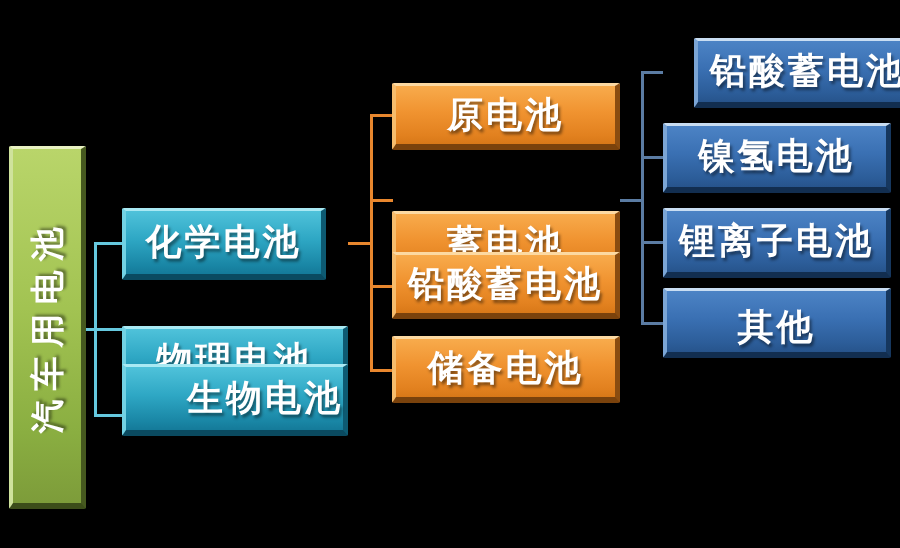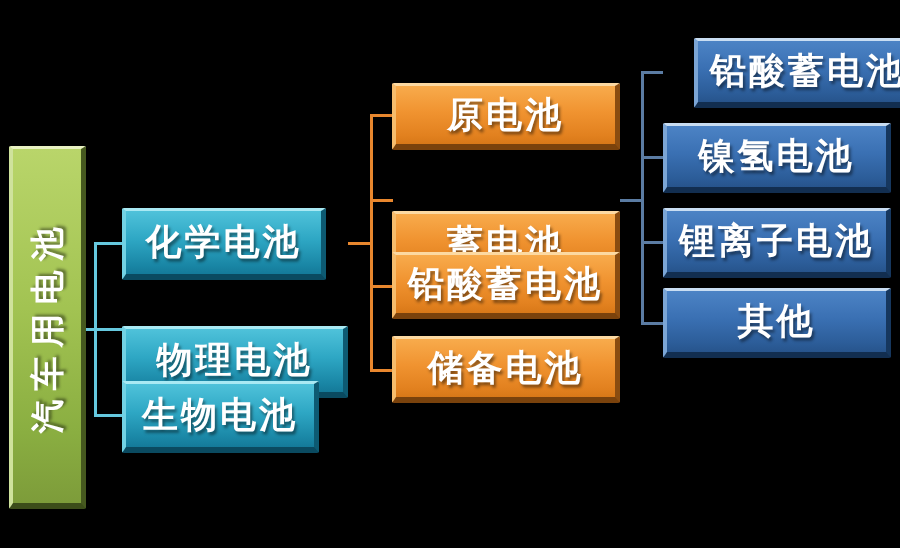--- a/index.html
+++ b/index.html
@@ -85,21 +85,21 @@
   <div class="node green" style="left:9px; top:146px; width:77px; height:363px;">
     <span class="vtext">汽车用电池</span>
   </div>
 
   <div class="node teal" style="left:122px; top:208px; width:204px; height:72px;font-family:Liberation Mono, monospace;">
     <span>化学电池</span>
   </div>
   <div class="node teal" style="left:122px; top:294px; width:226px; height:72px;margin-top:32px;">
     <span>物理电池</span>
   </div>
-  <div class="node teal" style="left:122px; top:381px; width:197px; height:72px;">
+  <div class="node teal" style="left:122px; top:364px; width:226px; height:72px;justify-content:flex-end;">
     <span>生物电池</span>
   </div>
 
   <div class="node orange" style="left:392px; top:83px; width:228px; height:67px;">
     <span>原电池</span>
   </div>
   <div class="node orange" style="left:392px; top:167px; width:228px; height:67px;margin-top:44px;">
     <span>蓄电池</span>
   </div>
   <div class="node orange" style="left:392px; top:252px; width:228px; height:67px;">
@@ -111,17 +111,17 @@
 
   <div class="node blue" style="left:694px; top:38px; width:228px; height:70px;">
     <span>铅酸蓄电池</span>
   </div>
   <div class="node blue" style="left:663px; top:208px; width:228px; height:70px;">
     <span>锂离子电池</span>
   </div>
   <div class="node blue" style="left:663px; top:123px; width:228px; height:70px;">
     <span>镍氢电池</span>
   </div>
-  <div class="node blue" style="left:663px; top:288px; width:228px; height:70px;">
+  <div class="node blue" style="left:663px; top:288px; width:228px; height:70px;align-items:flex-end;">
     <span>其他</span>
   </div>
 
 </div>
 
 </body></html>

